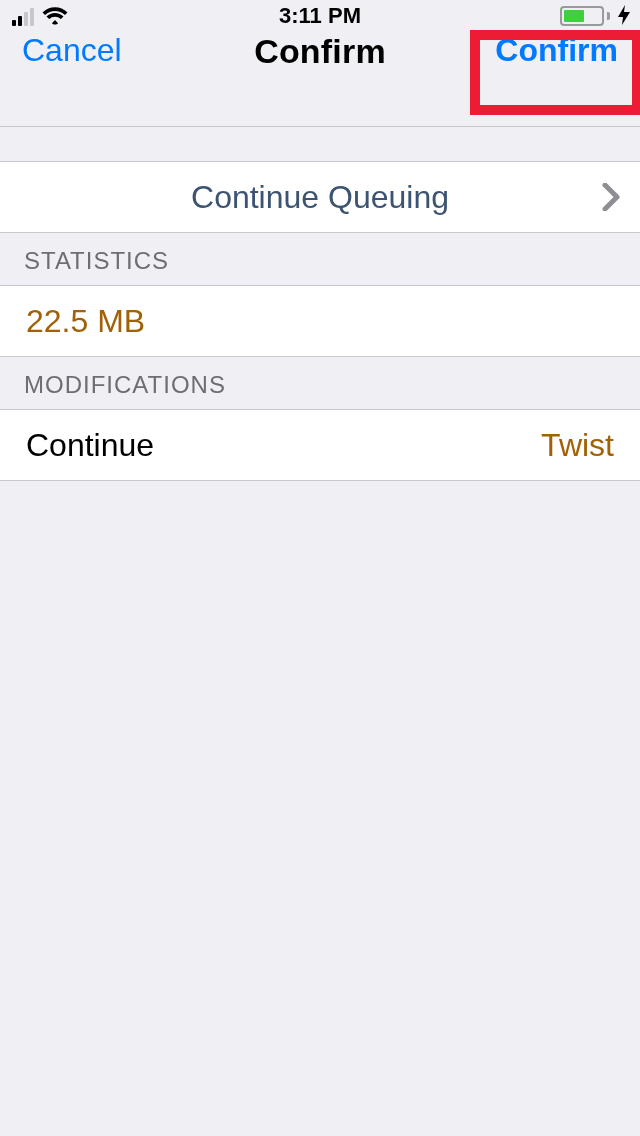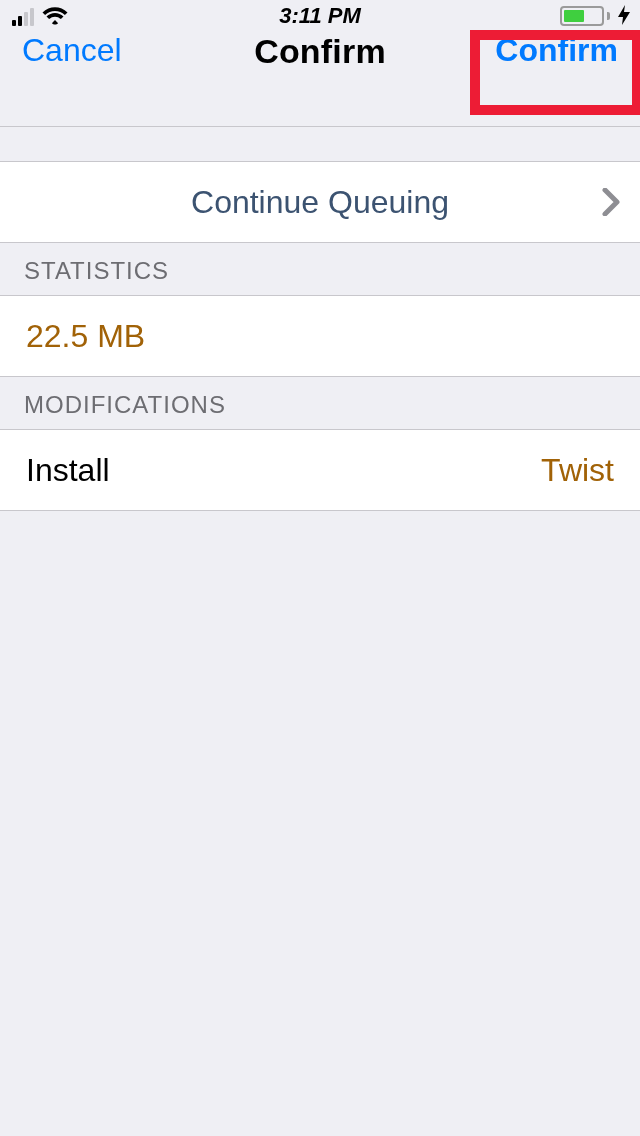--- a/index.html
+++ b/index.html
@@ -19,21 +19,20 @@
     
     .status-bar {
       height: 32px;
       display: flex;
       align-items: center;
       justify-content: space-between;
       padding: 0 10px 0 12px;
       font-size: 22px;
       font-weight: 600;
       color: #000;
-      font-style: italic;
     }
     .status-left, .status-right {
       display: flex;
       align-items: center;
       gap: 8px;
     }
     .status-center {
       position: absolute;
       left: 50%;
       transform: translateX(-50%);
@@ -132,21 +131,21 @@
     .section-header {
       padding: 14px 24px 10px;
       font-size: 24px;
       color: #6d6d72;
       letter-spacing: 1px;
     }
     .row {
       background: #fff;
       border-top: 1px solid #c8c7cc;
       border-bottom: 1px solid #c8c7cc;
-      height: 82px;
+      height: 72px;
       display: flex;
       align-items: center;
       padding: 16px 26px;
       font-size: 32px;
       color: #000;
       position: relative;
     }
     .row-center-text {
       flex: 1;
       text-align: center;
@@ -219,15 +218,15 @@
   </div>
 </div>
 
 <div class="section-header">STATISTICS</div>
 <div class="row">
   <div class="row-value">22.5 MB</div>
 </div>
 
 <div class="section-header">MODIFICATIONS</div>
 <div class="row">
-  <div class="row-label">Install</div>
+  <div class="row-label">Continue</div>
   <div class="row-value">Twist</div>
 </div>
 
 </body></html>

